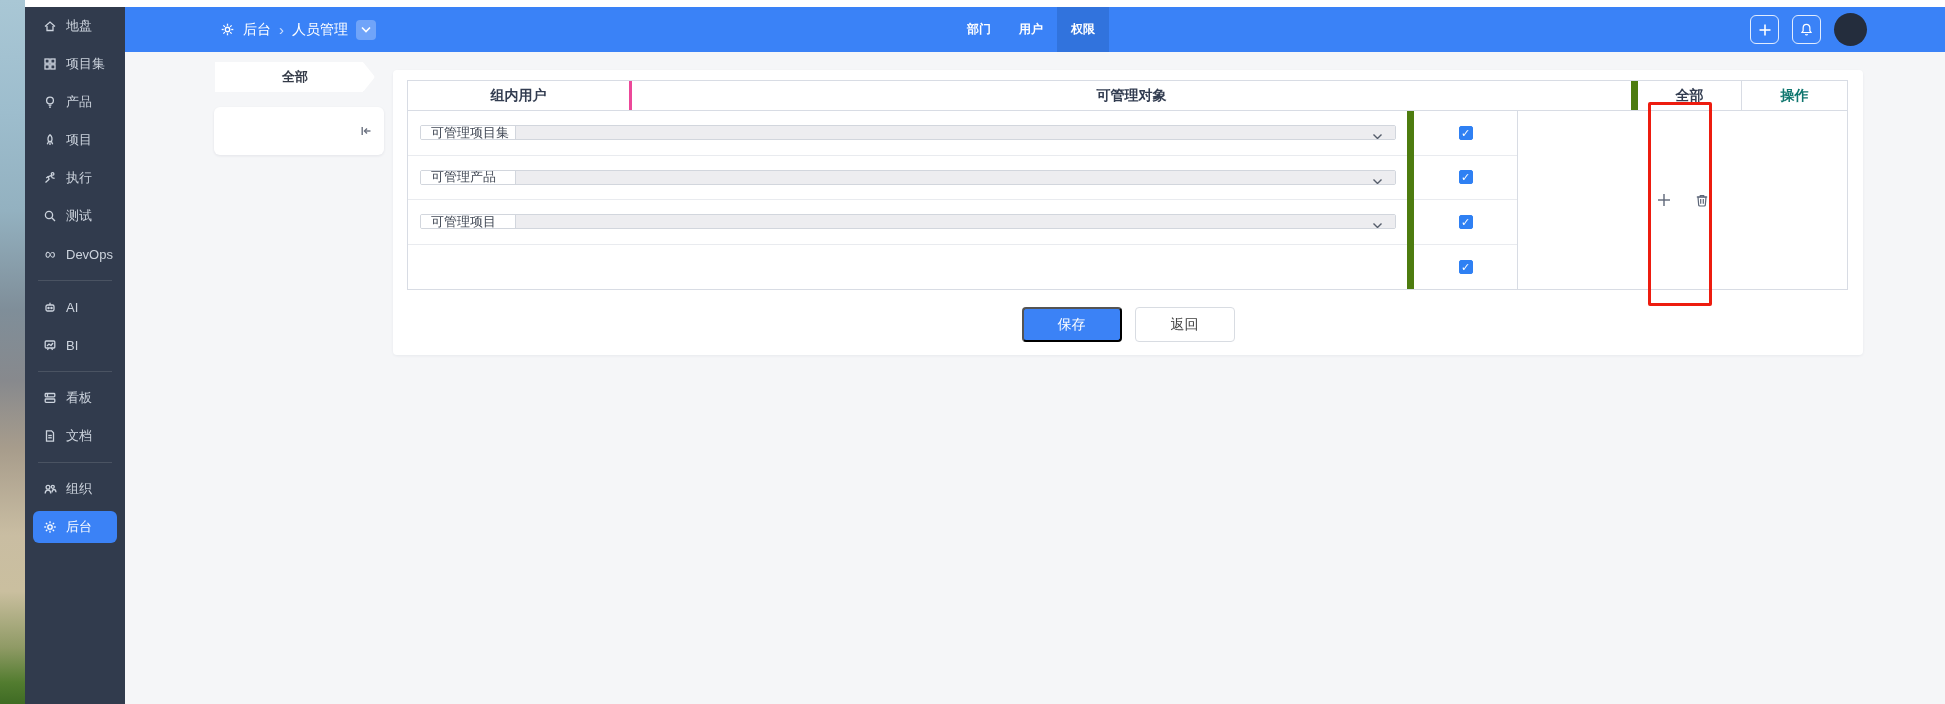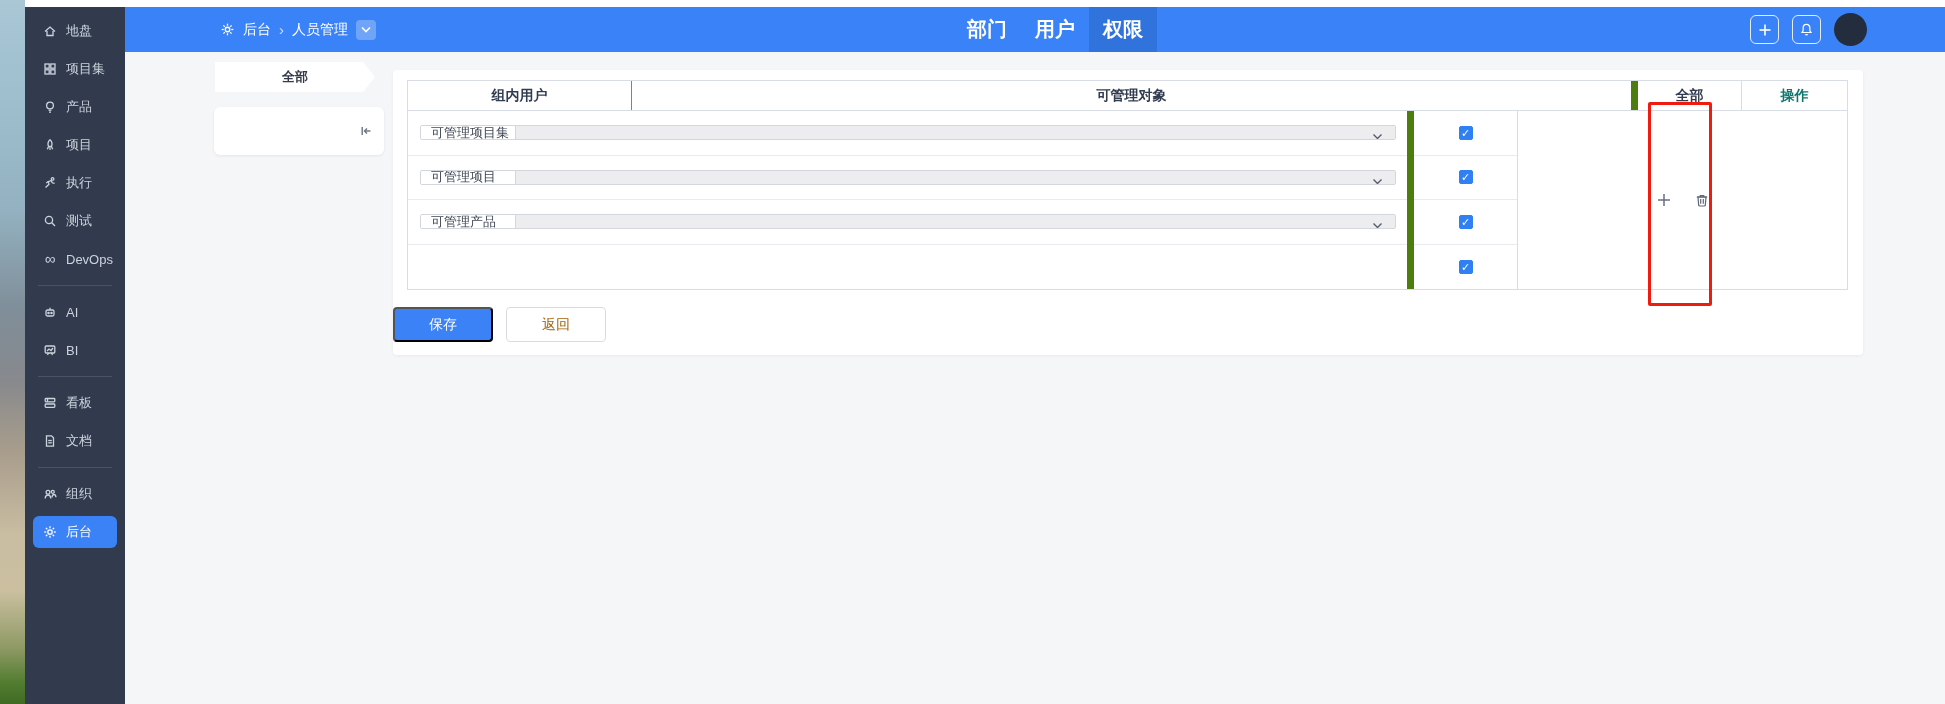--- a/index.html
+++ b/index.html
@@ -5,52 +5,52 @@
   * { margin:0; padding:0; box-sizing:border-box; }
   html,body { font-family:"Liberation Sans","DejaVu Sans",sans-serif; }
   .page { position:relative; width:1945px; height:704px; background:#f5f6f8; overflow:hidden; }
 
   
   .nature { position:absolute; left:0; top:0; width:25px; height:704px;
     background:linear-gradient(180deg,#a9c7d5 0%,#9dbdcd 16%,#93b1c0 30%,#7f8e99 44%,#87898d 54%,#a89d8c 64%,#c9bda2 76%,#cabf9f 84%,#8f9a65 92%,#527c2f 97%,#3f6b24 100%); }
   .top-sliver { position:absolute; left:25px; top:0; width:1920px; height:7px; background:#ffffff; }
 
   
-  .sidebar { position:absolute; left:25px; top:7px; width:100px; height:697px; background:#313b4d; padding-top:5px; }
+  .sidebar { position:absolute; left:25px; top:7px; width:100px; height:697px; background:#313b4d; }
   .side-item { display:flex; align-items:center; gap:8px; height:38px; padding-left:17px; color:#ccd3dd; font-size:13px; cursor:pointer; }
   .side-item svg { flex:0 0 auto; }
   .side-item .inf { font-size:15px; line-height:16px; width:16px; text-align:center; color:#ccd3dd; }
   .side-item.active { background:#3b82f6; color:#fff; margin:3px 8px; height:32px; border-radius:6px; padding-left:9px; }
   .side-div { height:1px; background:#4a5362; margin:7px 13px; }
 
   
   .navbar { position:absolute; left:125px; top:7px; width:1820px; height:45px; background:#3a82f7; color:#fff; }
   .crumb { position:absolute; left:95px; top:0; height:45px; display:flex; align-items:center; gap:8px; font-size:14px; }
   .crumb .sep { opacity:.75; font-size:15px; }
   .crumb-dd { width:20px; height:20px; border-radius:4px; background:rgba(255,255,255,.28); display:flex; align-items:center; justify-content:center; cursor:pointer; }
   .nav-tabs { position:absolute; left:828px; top:0; height:45px; display:flex; }
-  .nav-tab { height:45px; display:flex; align-items:center; padding:0 14px; font-size:20px; font-weight:bold; cursor:pointer; }
+  .nav-tab { height:45px; display:flex; align-items:center; padding:0 14px; font-size:12px; font-weight:bold; cursor:pointer; }
   .nav-tab.active { background:#3173dd; }
   .nav-actions { position:absolute; right:78px; top:0; height:45px; display:flex; align-items:center; gap:13px; }
   .icon-btn { width:29px; height:29px; border:1.5px solid rgba(255,255,255,.85); border-radius:6px; display:flex; align-items:center; justify-content:center; cursor:pointer; }
   .avatar { width:33px; height:33px; border-radius:50%; background:#242d3d; cursor:pointer; }
 
   
   .filter-tab { position:absolute; left:215px; top:62px; width:160px; height:30px; background:#fff; display:flex; align-items:center; justify-content:center; font-size:13px; font-weight:bold; color:#333a47; cursor:pointer;
     clip-path:polygon(0 0, calc(100% - 12px) 0, 100% 50%, calc(100% - 12px) 100%, 0 100%); box-shadow:0 1px 2px rgba(0,0,0,.08); }
   .collapse-box { position:absolute; left:214px; top:107px; width:170px; height:48px; background:#fff; border-radius:6px; box-shadow:0 1px 3px rgba(20,30,60,.08); }
   .collapse-btn { position:absolute; right:8px; top:14px; width:20px; height:20px; color:#6b7280; display:flex; align-items:center; justify-content:center; cursor:pointer; }
 
   
   .card { position:absolute; left:393px; top:70px; width:1470px; height:285px; background:#fff; border-radius:4px; box-shadow:0 1px 3px rgba(20,30,60,.06); }
   .ptable { position:absolute; left:14px; top:10px; width:1441px; height:210px; border:1px solid #d8dce4; font-size:14px; color:#323c50; }
   .thead { display:flex; height:30px; border-bottom:1px solid #d8dce4; }
   .th { display:flex; align-items:center; justify-content:center; font-weight:bold; }
   .tbody { display:flex; height:178px; }
-  .col-user   { width:224px; border-right:1px solid #ec4899; }
+  .col-user   { width:224px; border-right:3px solid #ec4899; }
   .col-obj    { width:1006px; border-right:7px solid #4d7c0f; }
   .col-all    { width:104px; border-right:1px solid #d8dce4; }
   .col-op     { flex:1; }
   .tbody .col-user { display:flex; align-items:center; }
   .sub-row { height:44.5px; display:flex; align-items:center; }
   .sub-row.bordered { border-bottom:1px solid #e9ebef; }
   .col-all .sub-row { justify-content:center; }
   .col-op { display:flex; align-items:center; justify-content:center; gap:22px; color:#0f766e; }
 
   
@@ -67,24 +67,24 @@
 
   
   .checkbox { width:14px; height:14px; border:1px solid #b6bcc6; border-radius:2px; background:#fff; display:flex; align-items:center; justify-content:center; cursor:pointer; }
   .checkbox[data-checked="true"] { background:#2f80f3; border-color:#2f80f3; color:#fff; font-size:11px; line-height:14px; }
   .checkbox[data-checked="true"]::after { content:"✓"; }
 
   
   .red-box { position:absolute; left:1648px; top:102px; width:64px; height:204px; border:3px solid #ed1c0f; border-radius:2px; pointer-events:none; z-index:10; }
 
   
-  .btn-row { position:absolute; left:0; top:237px; width:100%; display:flex; gap:13px; }
+  .btn-row { position:absolute; left:0; top:237px; width:100%; display:flex; justify-content:center; gap:13px; }
   .btn { width:100px; height:35px; border-radius:4px; font-size:14px; display:flex; align-items:center; justify-content:center; cursor:pointer; }
   .btn-save { background:#3b82f6; color:#fff; }
-  .btn-back { background:#fff; border:1px solid #d8dce2; color:#a16207; }
+  .btn-back { background:#fff; border:1px solid #d8dce2; color:#404040; }
 
   svg { display:block; }
 </style>
 </head>
 <body>
 
 <div class="page">
   <div class="nature"></div>
   <div class="top-sliver"></div>
 
@@ -284,33 +284,33 @@
                 <span class="chev">
                     <svg width="11" height="7" viewBox="0 0 10 7" fill="none" stroke="#555d6b" stroke-width="1.4">
                       <polyline points="1,1.5 5,5.5 9,1.5"></polyline>
                     </svg>
                   </span>
               </div>
             </div>
           </div>
           <div class="sub-row bordered">
             <div class="obj-group">
-              <div class="obj-label">可管理项目</div>
+              <div class="obj-label">可管理产品</div>
               <div class="obj-select">
                 <span class="chev">
                     <svg width="11" height="7" viewBox="0 0 10 7" fill="none" stroke="#555d6b" stroke-width="1.4">
                       <polyline points="1,1.5 5,5.5 9,1.5"></polyline>
                     </svg>
                   </span>
               </div>
             </div>
           </div>
           <div class="sub-row bordered">
             <div class="obj-group">
-              <div class="obj-label">可管理产品</div>
+              <div class="obj-label">可管理项目</div>
               <div class="obj-select">
                 <span class="chev">
                     <svg width="11" height="7" viewBox="0 0 10 7" fill="none" stroke="#555d6b" stroke-width="1.4">
                       <polyline points="1,1.5 5,5.5 9,1.5"></polyline>
                     </svg>
                   </span>
               </div>
             </div>
           </div>
         </div>

